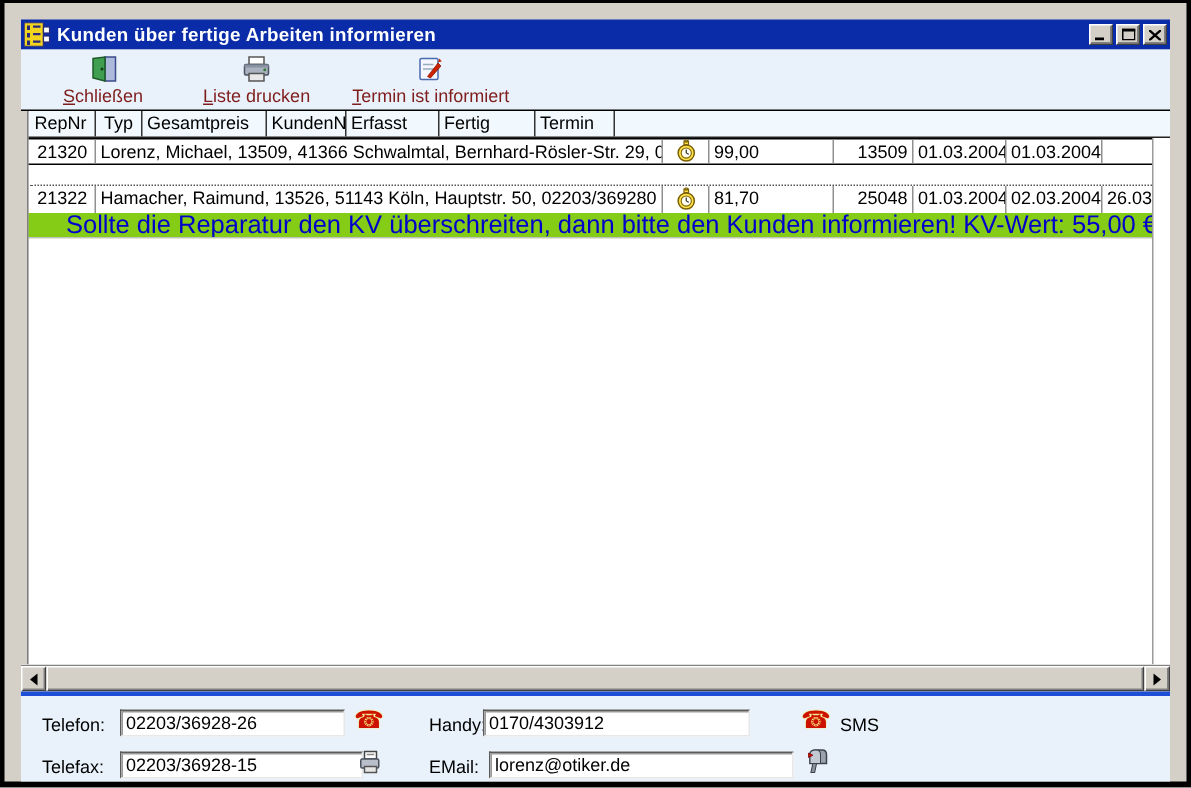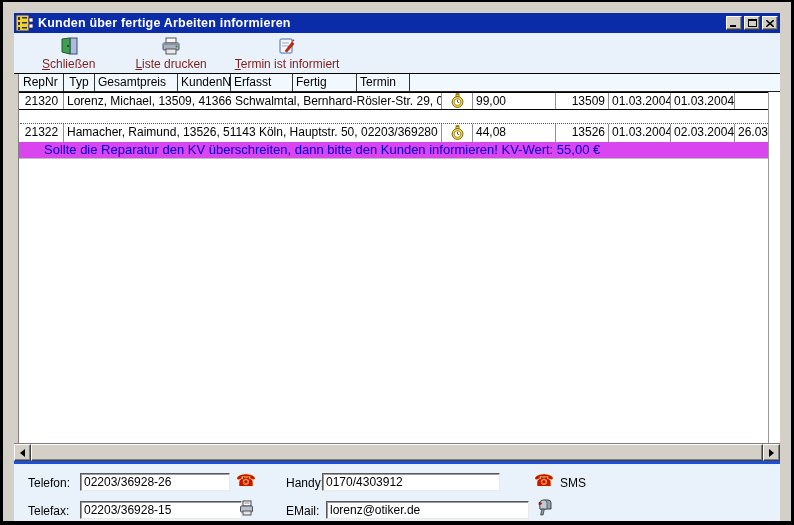--- a/index.html
+++ b/index.html
@@ -71,21 +71,21 @@
   .c-term{ width:53px; text-align:left; }
   .thead .c-repnr, .thead .c-beschr, .thead .c-preis, .thead .c-knr{ text-align:left; }
   .datarow{
     height:18px; font-size:12px; color:#000; align-items:center; background:#fff;
   }
   .datarow .cell{ border-right:1px solid #909090; line-height:16px; height:100%; }
   .datarow .c-typ{ display:flex; align-items:center; justify-content:center; }
   .row-selected{ border-top:1px solid #000; border-bottom:1px solid #000; }
   .noterow{ height:13px; background:#fff; }
   .noterow2{
-    height:17px; background:#d946ef; font-size:13px; color:#0000cd;
+    height:17px; background:#84cc16; font-size:17px; color:#0000cd;
     padding-left:30px; line-height:16px; white-space:nowrap; overflow:hidden;
     border-bottom:1px solid #c0c0c0;
   }
   .dotted-sep{ height:0; border-top:1px dotted #555; margin:0 12px 0 6px; }
   .fill{ flex:1 1 auto; background:#fff; }
   
   .hscroll{ height:18px; background:#d4d0c8; display:flex; border-top:1px solid #808080; }
   .sb-btn{
     width:17px; height:100%; background:#d4d0c8;
     border:1px solid; border-color:#fff #404040 #404040 #fff;
@@ -230,22 +230,22 @@
       <div class="cell c-typ">
         <svg width="13" height="16" viewBox="0 0 13 16">
           <rect x="5" y="1" width="3" height="2.5" fill="#ffe24a" stroke="#7a6000" stroke-width="0.8"></rect>
           <circle cx="6.5" cy="0.9" r="0.9" fill="none" stroke="#7a6000" stroke-width="0.8"></circle>
           <circle cx="6.5" cy="9" r="5.4" fill="#ffe24a" stroke="#7a6000"></circle>
           <circle cx="6.5" cy="9" r="3.4" fill="#fffef0" stroke="#7a6000" stroke-width="0.7"></circle>
           <line x1="6.5" y1="9" x2="6.5" y2="6.6" stroke="#333" stroke-width="0.8"></line>
           <line x1="6.5" y1="9" x2="8.2" y2="9.8" stroke="#333" stroke-width="0.8"></line>
         </svg>
       </div>
-      <div class="cell c-preis">44,08</div>
-      <div class="cell c-knr">13526</div>
+      <div class="cell c-preis">81,70</div>
+      <div class="cell c-knr">25048</div>
       <div class="cell c-erf">01.03.2004</div>
       <div class="cell c-fert">02.03.2004</div>
       <div class="cell c-term">26.03.2004</div>
     </div>
     <div class="noterow2">Sollte die Reparatur den KV überschreiten, dann bitte den Kunden informieren! KV-Wert: 55,00 €</div>
 
     <div class="fill"></div>
   </div>
 
   <div class="hscroll">

